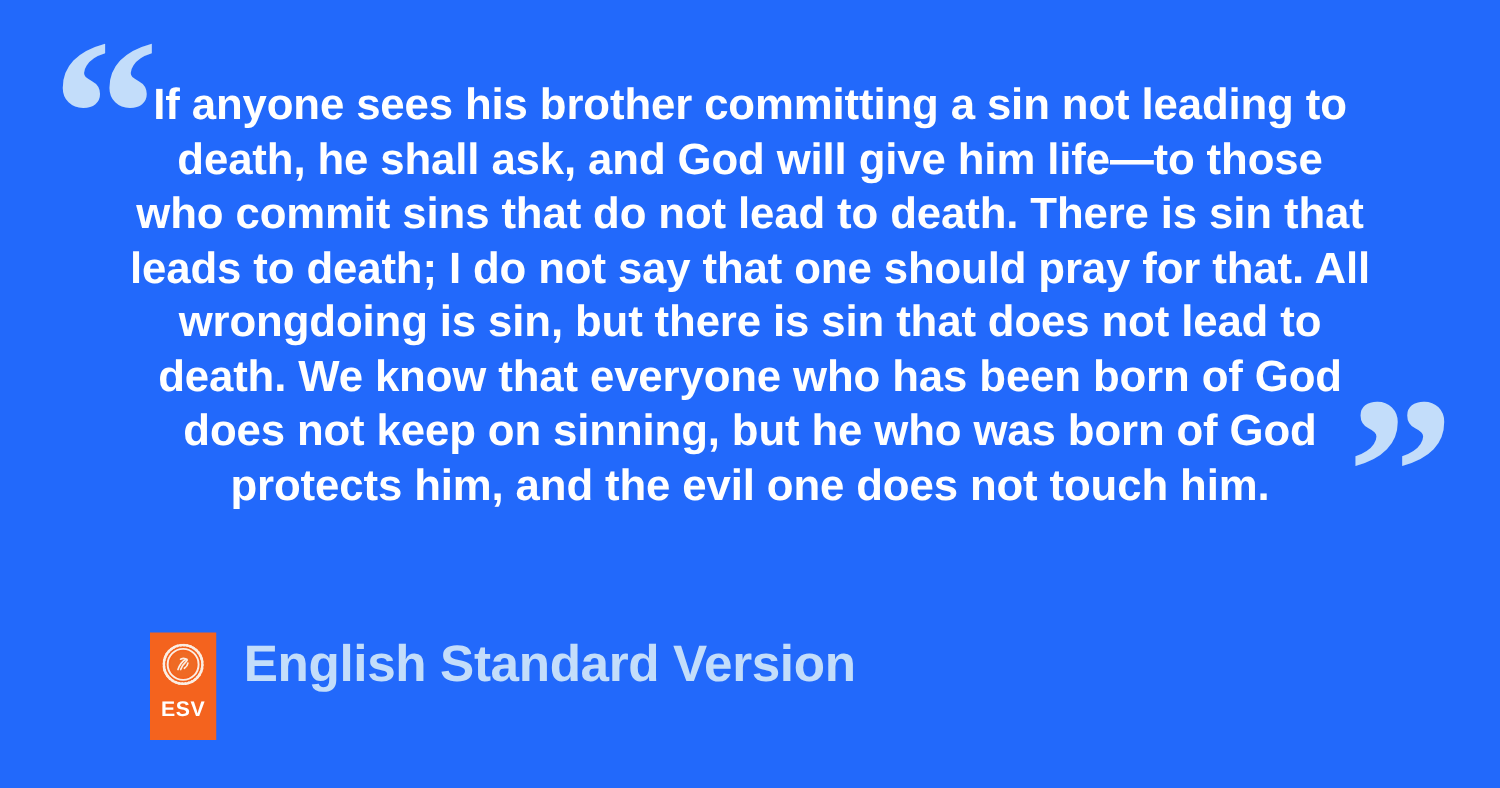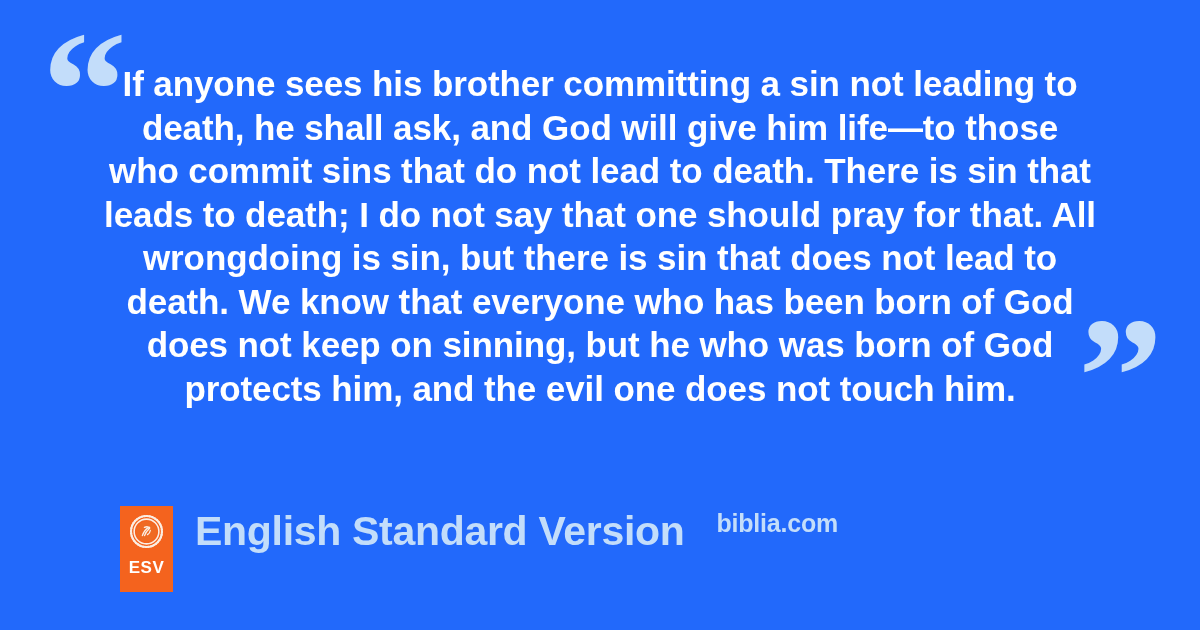--- a/index.html
+++ b/index.html
@@ -91,23 +91,23 @@
     font-family: "Liberation Sans", sans-serif;
     font-size: 17px;
     font-weight: 700;
     letter-spacing: 0.5px;
     line-height: 1;
   }
 
   .attrib {
     margin-left: 22px;
     display: flex;
+    flex-direction: column;
     justify-content: center;
     padding-top: 2px;
-    gap: 32px;
   }
   .attrib-title {
     color: #c3ddfa;
     font-family: "Liberation Sans", sans-serif;
     font-weight: 700;
     font-size: 41px;
     line-height: 46px;
     letter-spacing: -0.3px;
     white-space: nowrap;
   }
@@ -143,18 +143,17 @@
         <circle cx="32" cy="32" r="24" fill="none" stroke="#fbeee3" stroke-width="3"></circle>
         <circle cx="32" cy="32" r="20" fill="#ef6a24"></circle>
         <path d="M24 40c3-9 7-13 12-16 2-1 3 1 1.6 2.4-4.4 4-7.6 8-9.4 13.6
                  M28 24c4-2 8-1 9.6 1.6 M34 38c3-2 5-5 5.4-8" fill="none" stroke="#fbeee3" stroke-width="2.6" stroke-linecap="round" stroke-linejoin="round"></path>
       </svg>
       <div class="logo-esv">ESV</div>
     </div>
 
     <div class="attrib">
       <div class="attrib-title">English Standard Version</div>
-      <div class="attrib-site">biblia.com</div>
     </div>
 
   </div>
 
 </div>
 
 </body></html>

